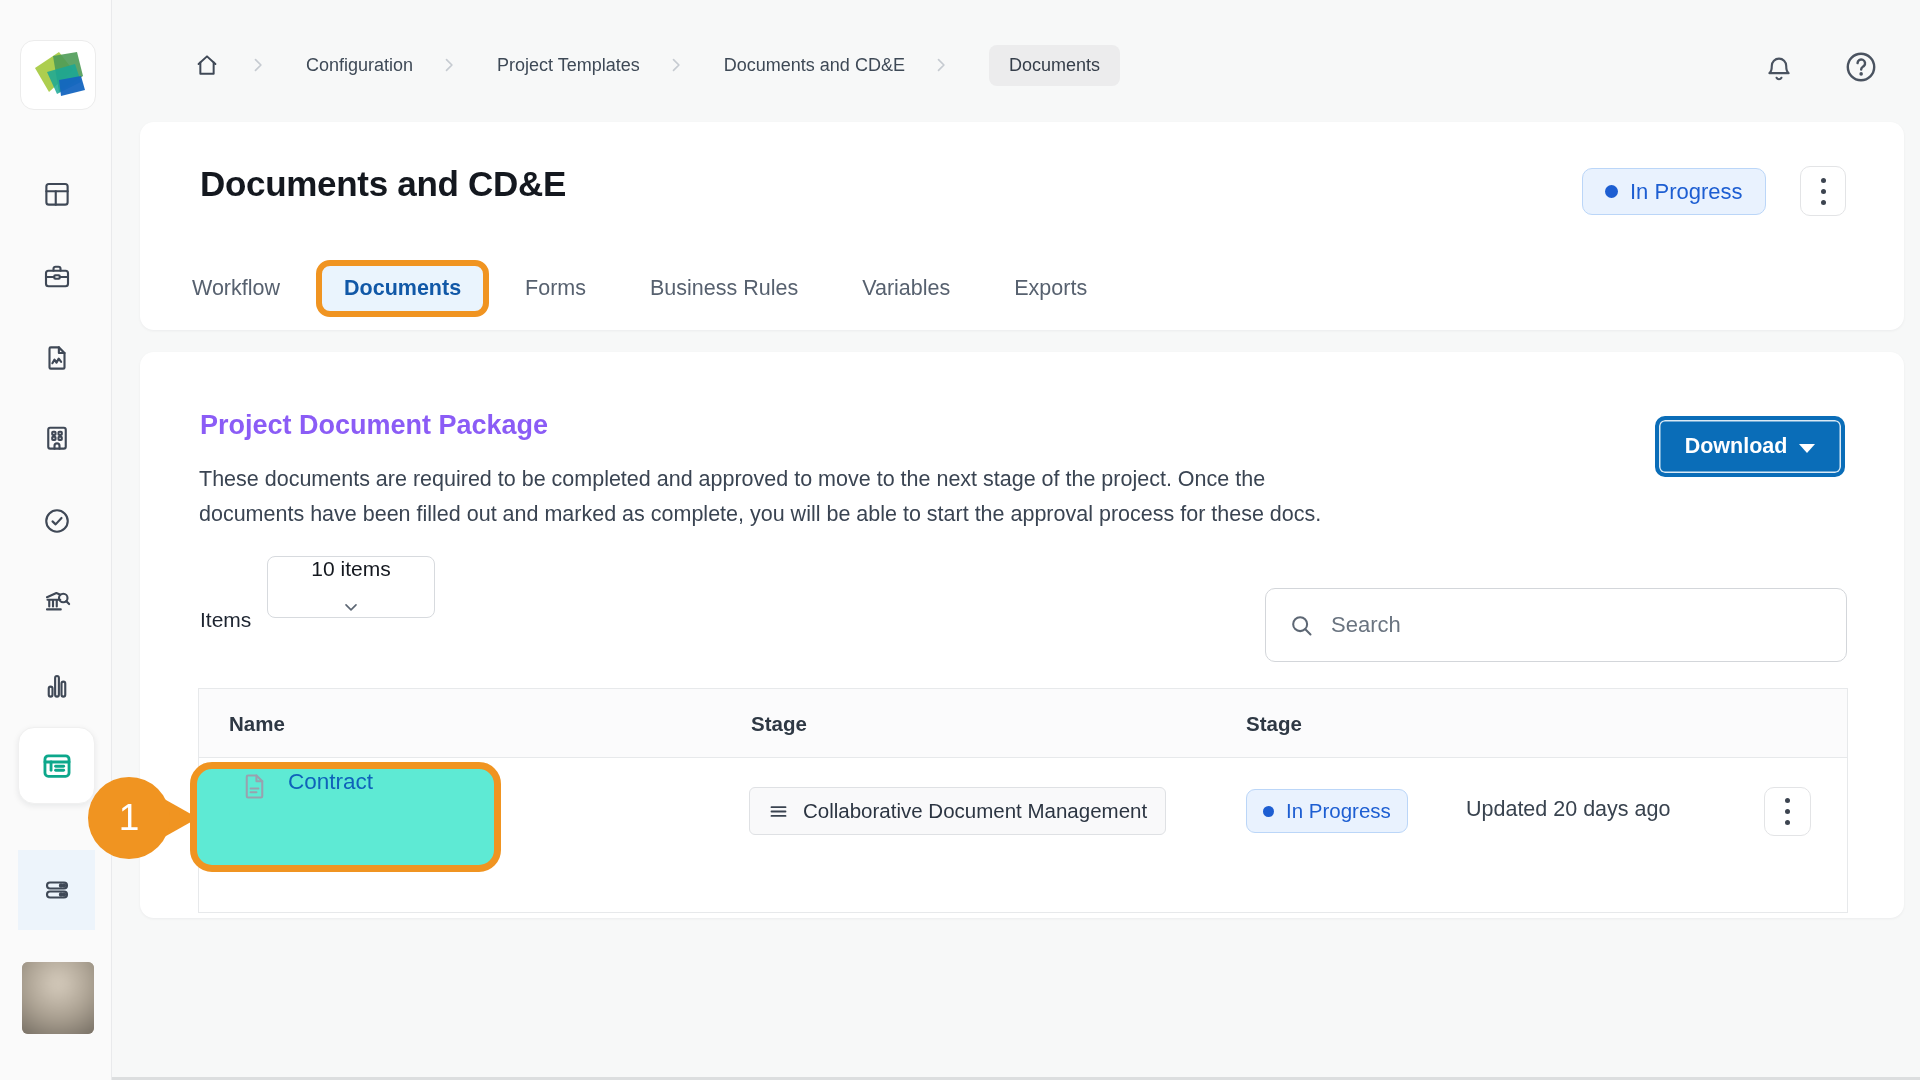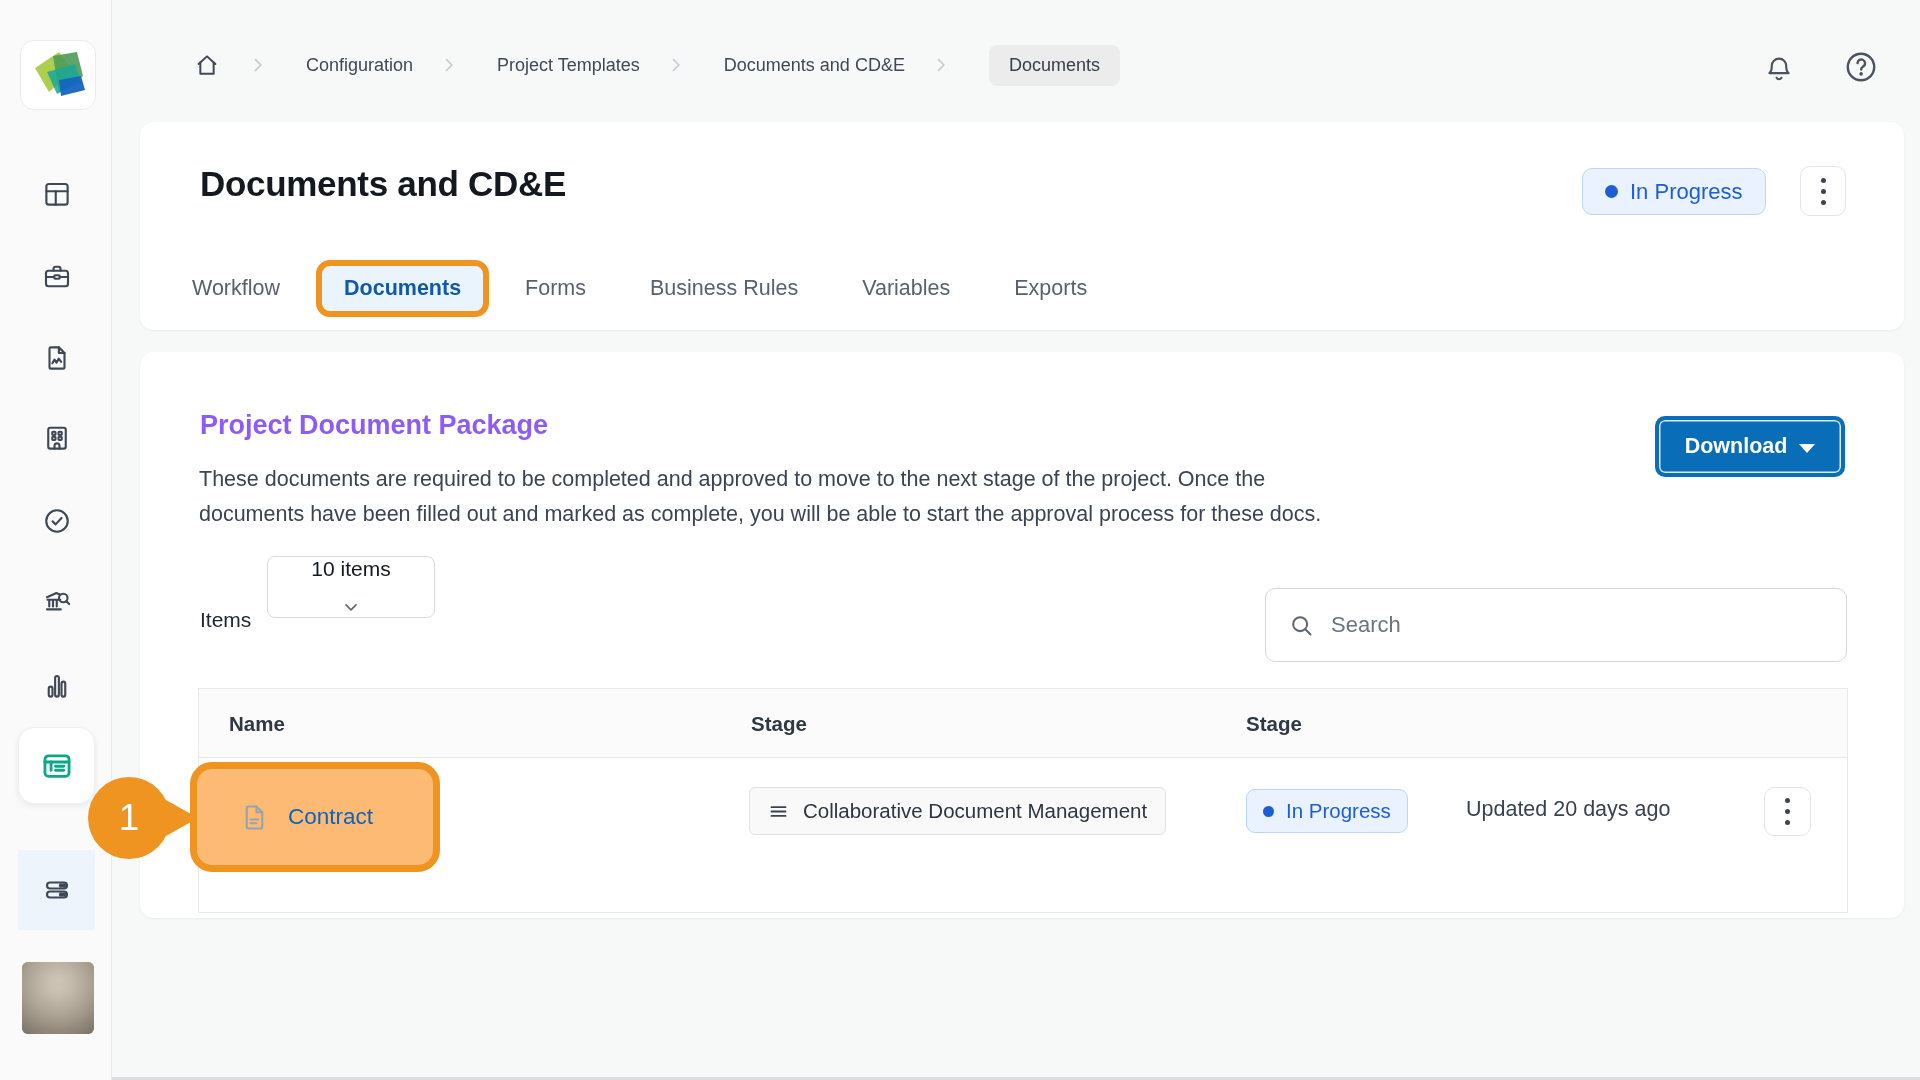--- a/index.html
+++ b/index.html
@@ -68,21 +68,21 @@
   .table { left:198px; top:688px; width:1650px; height:225px; border:1px solid #e7e9eb; background:#fff; z-index:1; }
   .thead { position:absolute; left:0; top:0; width:100%; height:69px; background:#fbfbfc; border-bottom:1px solid #e7e9eb; }
   .th { position:absolute; top:0; line-height:69px; font-size:20.5px; font-weight:600; color:#2e3844; }
   .chip { position:absolute; display:flex; align-items:center; gap:14px; background:#f9f9fa; border:1px solid #dfe1e4; border-radius:6px; padding:16px 18px; height:48px; font-size:20.5px; color:#2c3542; cursor:default; }
   .row-badge { position:absolute; left:1047px; top:100px; height:44px; padding:0 16px; font-size:20.5px; border-radius:9px; }
   .row-badge .dot { width:11px; height:11px; }
   .updated { position:absolute; left:1267px; top:108px; font-size:21.5px; color:#39434f; }
   .row-kebab { position:absolute; left:1565px; top:98px; width:47px; height:49px; }
 
   
-  .anno-ring { left:190px; top:762px; width:250px; height:110px; border:7px solid #f09421; border-radius:22px; background:#fdba74; display:flex; align-items:center; padding-left:42px; gap:18px; z-index:6; }
+  .anno-ring { left:190px; top:762px; width:311px; height:110px; border:7px solid #f09421; border-radius:22px; background:#5eead4; display:flex; padding-left:42px; gap:18px; z-index:6; }
   .contract-link { font-size:22.5px; font-weight:500; color:#0f62ba; cursor:pointer; }
   .doc-ic { color:#99a1ae; display:flex; }
   .anno-tail { left:150px; top:791px; width:0; height:0; border-top:27px solid transparent; border-bottom:27px solid transparent; border-left:48px solid #f09421; z-index:5; }
   .anno-circle { left:88px; top:777px; width:82px; height:82px; border-radius:50%; background:#f09421; color:#fff; font-size:37px; display:flex; align-items:center; justify-content:center; z-index:6; }
 
   .bottom-line { left:0; top:1077px; width:1920px; height:3px; background:#dcdedf; }
 </style>
 </head>
 <body>
 

